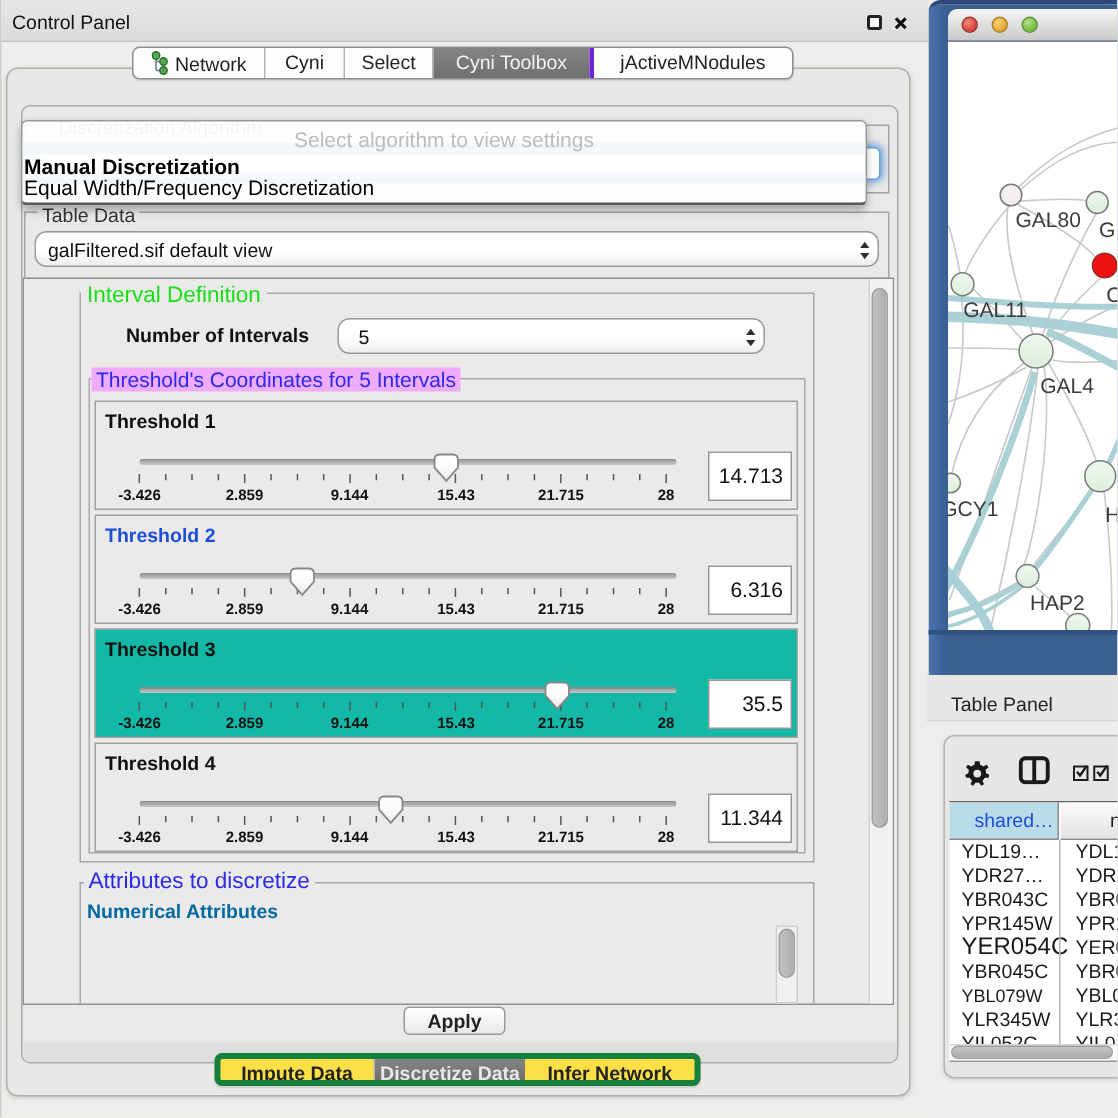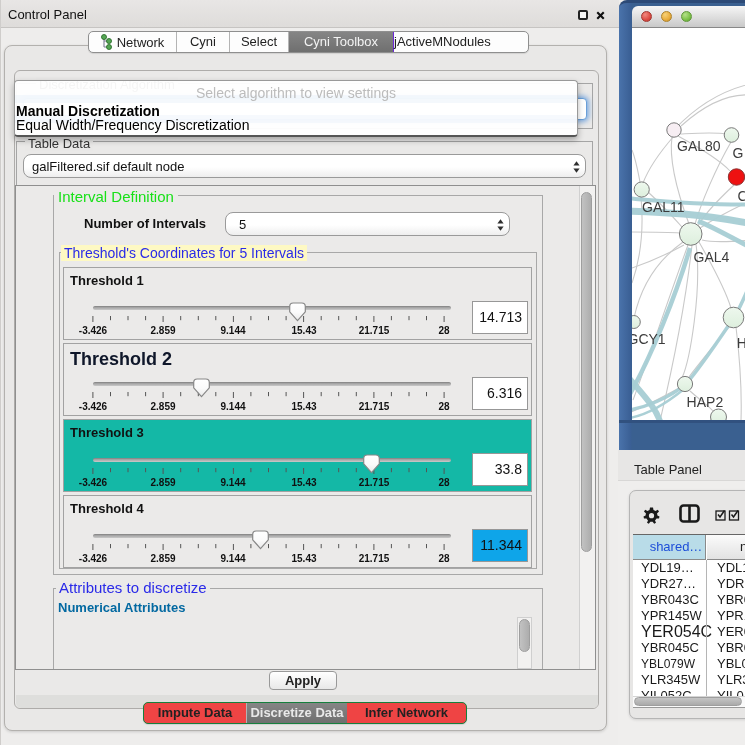--- a/index.html
+++ b/index.html
@@ -34,31 +34,31 @@
     <div style="width:88px;border-right:1px solid #b4b4b4;display:flex;align-items:center;justify-content:center;font-size:13px;color:#222;">
       <svg width="11" height="16" viewBox="0 0 11 16" style="margin-right:5px;">
         <path d="M3,3 L3,13 M3,7 L8,7 M3,13 L8,13" stroke="#7d7d95" stroke-width="1.1" fill="none"></path>
         <circle cx="3" cy="3" r="2.5" fill="#55a755" stroke="#2d6e2d" stroke-width="0.9"></circle>
         <circle cx="8" cy="7" r="2.5" fill="#55a755" stroke="#2d6e2d" stroke-width="0.9"></circle>
         <circle cx="8" cy="13" r="2.5" fill="#55a755" stroke="#2d6e2d" stroke-width="0.9"></circle>
       </svg>Network</div>
     <div style="width:53px;border-right:1px solid #b4b4b4;text-align:center;line-height:20px;font-size:13px;color:#222;">Cyni</div>
     <div style="width:59px;border-right:1px solid #b4b4b4;text-align:center;line-height:20px;font-size:13px;color:#222;">Select</div>
     <div style="width:104px;background:linear-gradient(#858585,#6f6f6f);text-align:center;line-height:20px;font-size:13px;color:#f3f3f3;">Cyni Toolbox</div>
-    <div style="flex:1;text-align:left;line-height:20px;font-size:13px;color:#222;border-left:1px solid #6d28d9;">jActiveMNodules</div>
+    <div style="flex:1;text-align:center;line-height:20px;font-size:13px;color:#222;border-left:3px solid #6d28d9;">jActiveMNodules</div>
   </div>
 
   <div class="abs" style="left:15px;top:83px;width:577px;height:46px;border:1px solid #a5a5a5;"></div>
   <div class="abs" style="left:35px;top:77px;font-size:13px;color:#333;background:#e9e8e7;padding:0 3px;">Discretization Algorithm</div>
   <div class="abs" style="left:22px;top:98px;width:564px;height:22px;background:#fff;border:1.5px solid #6a9fd8;border-radius:4px;box-shadow:0 0 5px 2px rgba(90,150,220,0.75);"></div>
 
   <div class="abs" style="left:15px;top:141px;width:577px;height:45px;border:1px solid #a5a5a5;"></div>
   <div class="abs" style="left:24px;top:136px;font-size:13px;color:#333;background:#e9e8e7;padding:0 3px;">Table Data</div>
   <div class="abs" style="left:22px;top:154px;width:563px;height:24px;background:linear-gradient(#ffffff 55%,#eeeeee);border:1px solid #9a9a9a;border-radius:8px;">
-    <div class="abs" style="left:8px;top:4px;font-size:13px;color:#111;">galFiltered.sif default node</div>
+    <div class="abs" style="left:8px;top:4px;font-size:13px;color:#111;">galFiltered.sif default view</div>
     <svg class="abs" style="right:5px;top:6px;" width="7" height="12" viewBox="0 0 7 12">
       <path d="M3.5,0.2 L6.6,4.4 L0.4,4.4 Z" fill="#2e2e2e"></path>
         <path d="M3.5,11.8 L0.4,7.6 L6.6,7.6 Z" fill="#2e2e2e"></path>
     </svg>
   </div>
 
   <div class="abs" style="left:14px;top:185px;width:581px;height:485px;border:1px solid #8f8f8f;background:#ebeae9;"></div>
 
   <div class="abs" style="left:578px;top:186px;width:16px;height:483px;background:#f2f1f0;border-left:1px solid #d0d0d0;"></div>
   <div class="abs" style="left:580px;top:192px;width:11px;height:360px;background:linear-gradient(90deg,#c2c2c2,#adadad);border:1px solid #9e9e9e;border-radius:6px;"></div>
@@ -69,42 +69,42 @@
   <div class="abs" style="left:83px;top:216px;font-size:13px;font-weight:bold;color:#111;">Number of Intervals</div>
   <div class="abs" style="left:224px;top:212px;width:285px;height:24px;background:linear-gradient(#ffffff 55%,#eeeeee);border:1px solid #9a9a9a;border-radius:8px;">
     <div class="abs" style="left:13px;top:4px;font-size:13px;color:#111;">5</div>
     <svg class="abs" style="right:5px;top:6px;" width="7" height="12" viewBox="0 0 7 12">
       <path d="M3.5,0.2 L6.6,4.4 L0.4,4.4 Z" fill="#2e2e2e"></path>
         <path d="M3.5,11.8 L0.4,7.6 L6.6,7.6 Z" fill="#2e2e2e"></path>
     </svg>
   </div>
 
   <div class="abs" style="left:58px;top:252px;width:478px;height:317px;border:1px solid #a8a8a8;"></div>
-  <div class="abs" style="left:60px;top:245px;font-size:14px;color:#2a2ae8;background:#fef9c3;padding:0 3px;">Threshold's Coordinates for 5 Intervals</div>
+  <div class="abs" style="left:60px;top:245px;font-size:14px;color:#2a2ae8;background:#f0abfc;padding:0 3px;">Threshold's Coordinates for 5 Intervals</div>
 
   <div style="position:absolute;left:62px;top:267px;width:469px;height:73px;border:1px solid #a2a2a2;background:#ebeae9;">
     <div style="position:absolute;left:6px;top:5px;font-size:13px;font-weight:bold;color:#111;">Threshold 1</div>
     <div style="position:absolute;left:29px;top:38px;width:358px;height:4px;border-radius:2px;background:linear-gradient(#9d9d9d,#c9c9c9);border-top:1px solid #8b8b8b;"></div>
     <svg style="position:absolute;left:0;top:48px;" width="469" height="8" viewBox="62 0 469 8">
       <path d="M108.5,0 v4.2 M126.0,0 v4.2 M143.6,0 v4.2 M178.7,0 v4.2 M196.3,0 v4.2 M213.8,0 v4.2 M248.9,0 v4.2 M266.5,0 v4.2 M284.1,0 v4.2 M319.2,0 v4.2 M336.7,0 v4.2 M354.3,0 v4.2 M389.4,0 v4.2 M407.0,0 v4.2 M424.5,0 v4.2" stroke="#555" stroke-width="1"></path>
       <path d="M90.9,0 v6 M161.1,0 v6 M231.4,0 v6 M301.6,0 v6 M371.9,0 v6 M442.1,0 v6" stroke="#555" stroke-width="1"></path>
     </svg>
     <div style="position:absolute;left:-11px;top:57px;width:80px;text-align:center;font-size:10px;font-weight:bold;color:#111;">-3.426</div>
       <div style="position:absolute;left:59px;top:57px;width:80px;text-align:center;font-size:10px;font-weight:bold;color:#111;">2.859</div>
       <div style="position:absolute;left:129px;top:57px;width:80px;text-align:center;font-size:10px;font-weight:bold;color:#111;">9.144</div>
       <div style="position:absolute;left:200px;top:57px;width:80px;text-align:center;font-size:10px;font-weight:bold;color:#111;">15.43</div>
       <div style="position:absolute;left:270px;top:57px;width:80px;text-align:center;font-size:10px;font-weight:bold;color:#111;">21.715</div>
       <div style="position:absolute;left:340px;top:57px;width:80px;text-align:center;font-size:10px;font-weight:bold;color:#111;">28</div>
     <svg style="position:absolute;left:224px;top:33.5px;" width="19" height="20" viewBox="0 0 19 20">
       <path d="M1.7,4.5 Q1.7,1 5.2,1 L13.8,1 Q17.3,1 17.3,4.5 L17.3,9.8 L9.5,18.6 L1.7,9.8 Z" fill="url(#thumbgrad)" stroke="#878787" stroke-width="1.2"></path>
     </svg>
     <div style="position:absolute;left:408px;top:33px;width:56px;height:33px;border:1px solid #979797;background:#fff;font-size:14px;color:#111;text-align:right;line-height:31px;padding-right:5px;">14.713</div>
   </div>
   <div style="position:absolute;left:62px;top:343px;width:469px;height:73px;border:1px solid #a2a2a2;background:#ebeae9;">
-    <div style="position:absolute;left:6px;top:5px;font-size:18px;font-weight:bold;color:#0f172a;">Threshold 2</div>
+    <div style="position:absolute;left:6px;top:5px;font-size:13px;font-weight:bold;color:#1d4ed8;">Threshold 2</div>
     <div style="position:absolute;left:29px;top:38px;width:358px;height:4px;border-radius:2px;background:linear-gradient(#9d9d9d,#c9c9c9);border-top:1px solid #8b8b8b;"></div>
     <svg style="position:absolute;left:0;top:48px;" width="469" height="8" viewBox="62 0 469 8">
       <path d="M108.5,0 v4.2 M126.0,0 v4.2 M143.6,0 v4.2 M178.7,0 v4.2 M196.3,0 v4.2 M213.8,0 v4.2 M248.9,0 v4.2 M266.5,0 v4.2 M284.1,0 v4.2 M319.2,0 v4.2 M336.7,0 v4.2 M354.3,0 v4.2 M389.4,0 v4.2 M407.0,0 v4.2 M424.5,0 v4.2" stroke="#555" stroke-width="1"></path>
       <path d="M90.9,0 v6 M161.1,0 v6 M231.4,0 v6 M301.6,0 v6 M371.9,0 v6 M442.1,0 v6" stroke="#555" stroke-width="1"></path>
     </svg>
     <div style="position:absolute;left:-11px;top:57px;width:80px;text-align:center;font-size:10px;font-weight:bold;color:#111;">-3.426</div>
       <div style="position:absolute;left:59px;top:57px;width:80px;text-align:center;font-size:10px;font-weight:bold;color:#111;">2.859</div>
       <div style="position:absolute;left:129px;top:57px;width:80px;text-align:center;font-size:10px;font-weight:bold;color:#111;">9.144</div>
       <div style="position:absolute;left:200px;top:57px;width:80px;text-align:center;font-size:10px;font-weight:bold;color:#111;">15.43</div>
       <div style="position:absolute;left:270px;top:57px;width:80px;text-align:center;font-size:10px;font-weight:bold;color:#111;">21.715</div>
@@ -123,52 +123,52 @@
     </svg>
     <div style="position:absolute;left:-11px;top:57px;width:80px;text-align:center;font-size:10px;font-weight:bold;color:#111;">-3.426</div>
       <div style="position:absolute;left:59px;top:57px;width:80px;text-align:center;font-size:10px;font-weight:bold;color:#111;">2.859</div>
       <div style="position:absolute;left:129px;top:57px;width:80px;text-align:center;font-size:10px;font-weight:bold;color:#111;">9.144</div>
       <div style="position:absolute;left:200px;top:57px;width:80px;text-align:center;font-size:10px;font-weight:bold;color:#111;">15.43</div>
       <div style="position:absolute;left:270px;top:57px;width:80px;text-align:center;font-size:10px;font-weight:bold;color:#111;">21.715</div>
       <div style="position:absolute;left:340px;top:57px;width:80px;text-align:center;font-size:10px;font-weight:bold;color:#111;">28</div>
     <svg style="position:absolute;left:298px;top:33.5px;" width="19" height="20" viewBox="0 0 19 20">
       <path d="M1.7,4.5 Q1.7,1 5.2,1 L13.8,1 Q17.3,1 17.3,4.5 L17.3,9.8 L9.5,18.6 L1.7,9.8 Z" fill="url(#thumbgrad)" stroke="#878787" stroke-width="1.2"></path>
     </svg>
-    <div style="position:absolute;left:408px;top:33px;width:56px;height:33px;border:1px solid #979797;background:#fff;font-size:14px;color:#111;text-align:right;line-height:31px;padding-right:5px;">33.8</div>
+    <div style="position:absolute;left:408px;top:33px;width:56px;height:33px;border:1px solid #979797;background:#fff;font-size:14px;color:#111;text-align:right;line-height:31px;padding-right:5px;">35.5</div>
   </div>
   <div style="position:absolute;left:62px;top:495px;width:469px;height:73px;border:1px solid #a2a2a2;background:#ebeae9;">
     <div style="position:absolute;left:6px;top:5px;font-size:13px;font-weight:bold;color:#111;">Threshold 4</div>
     <div style="position:absolute;left:29px;top:38px;width:358px;height:4px;border-radius:2px;background:linear-gradient(#9d9d9d,#c9c9c9);border-top:1px solid #8b8b8b;"></div>
     <svg style="position:absolute;left:0;top:48px;" width="469" height="8" viewBox="62 0 469 8">
       <path d="M108.5,0 v4.2 M126.0,0 v4.2 M143.6,0 v4.2 M178.7,0 v4.2 M196.3,0 v4.2 M213.8,0 v4.2 M248.9,0 v4.2 M266.5,0 v4.2 M284.1,0 v4.2 M319.2,0 v4.2 M336.7,0 v4.2 M354.3,0 v4.2 M389.4,0 v4.2 M407.0,0 v4.2 M424.5,0 v4.2" stroke="#555" stroke-width="1"></path>
       <path d="M90.9,0 v6 M161.1,0 v6 M231.4,0 v6 M301.6,0 v6 M371.9,0 v6 M442.1,0 v6" stroke="#555" stroke-width="1"></path>
     </svg>
     <div style="position:absolute;left:-11px;top:57px;width:80px;text-align:center;font-size:10px;font-weight:bold;color:#111;">-3.426</div>
       <div style="position:absolute;left:59px;top:57px;width:80px;text-align:center;font-size:10px;font-weight:bold;color:#111;">2.859</div>
       <div style="position:absolute;left:129px;top:57px;width:80px;text-align:center;font-size:10px;font-weight:bold;color:#111;">9.144</div>
       <div style="position:absolute;left:200px;top:57px;width:80px;text-align:center;font-size:10px;font-weight:bold;color:#111;">15.43</div>
       <div style="position:absolute;left:270px;top:57px;width:80px;text-align:center;font-size:10px;font-weight:bold;color:#111;">21.715</div>
       <div style="position:absolute;left:340px;top:57px;width:80px;text-align:center;font-size:10px;font-weight:bold;color:#111;">28</div>
     <svg style="position:absolute;left:187px;top:33.5px;" width="19" height="20" viewBox="0 0 19 20">
       <path d="M1.7,4.5 Q1.7,1 5.2,1 L13.8,1 Q17.3,1 17.3,4.5 L17.3,9.8 L9.5,18.6 L1.7,9.8 Z" fill="url(#thumbgrad)" stroke="#878787" stroke-width="1.2"></path>
     </svg>
-    <div style="position:absolute;left:408px;top:33px;width:56px;height:33px;border:1px solid #979797;background:#0ea5e9;font-size:14px;color:#111;text-align:right;line-height:31px;padding-right:5px;">11.344</div>
+    <div style="position:absolute;left:408px;top:33px;width:56px;height:33px;border:1px solid #979797;background:#ffffff;font-size:14px;color:#111;text-align:right;line-height:31px;padding-right:5px;">11.344</div>
   </div>
 
   <div class="abs" style="left:52px;top:588px;width:490px;height:81px;border:1px solid #a8a8a8;border-bottom:none;"></div>
   <div class="abs" style="left:55px;top:579px;font-size:15px;color:#2a2ae8;background:#ebeae9;padding:0 3px;">Attributes to discretize</div>
   <div class="abs" style="left:57px;top:600px;font-size:13px;font-weight:bold;color:#0369a1;">Numerical Attributes</div>
   <div class="abs" style="left:516px;top:617px;width:15px;height:52px;background:#f2f1f0;border:1px solid #cfcfcf;"></div>
   <div class="abs" style="left:518px;top:619px;width:11px;height:33px;background:linear-gradient(90deg,#c2c2c2,#adadad);border:1px solid #9e9e9e;border-radius:6px;"></div>
 
   <div class="abs" style="left:15px;top:695px;width:582px;height:13px;background:#dededc;border-radius:0 0 5px 5px;"></div>
 
   <div class="abs" style="left:268px;top:671px;width:68px;height:19px;background:linear-gradient(#ffffff,#e8e8e8);border:1px solid #999;border-radius:4px;text-align:center;line-height:17px;font-size:13px;font-weight:bold;color:#222;">Apply</div>
 
-  <div class="abs" style="left:142px;top:702px;width:324px;height:22px;background:#ef4444;border:1px solid #15803d;border-radius:5px;display:flex;box-shadow:0 1px 1px rgba(0,0,0,0.1);overflow:hidden;">
+  <div class="abs" style="left:142px;top:702px;width:324px;height:22px;background:#fde047;border:4px solid #15803d;border-radius:5px;display:flex;box-shadow:0 1px 1px rgba(0,0,0,0.1);overflow:hidden;">
     <div style="width:103px;text-align:center;line-height:20px;font-size:13px;font-weight:bold;color:#222;border-right:1px solid #b4b4b4;">Impute Data</div>
     <div style="width:100px;background:linear-gradient(#858585,#6f6f6f);text-align:center;line-height:20px;font-size:13px;font-weight:bold;color:#e8e8e8;">Discretize Data</div>
     <div style="flex:1;text-align:center;line-height:20px;font-size:13px;font-weight:bold;color:#222;">Infer Network</div>
   </div>
 </div>
 
 <div class="abs" style="left:619px;top:0;width:126px;height:450px;background:linear-gradient(90deg,#4a73ab 0px,#3a5f94 12px,#3a6090 13px,#3a6090 100%);border-top:3px solid #2c4a77;border-top-left-radius:8px;">
   <div class="abs" style="left:13px;top:3px;width:113px;height:22px;background:linear-gradient(#f6f6f6,#c9c9c9);border-top-left-radius:6px;border-bottom:1px solid #888;">
     <div class="abs" style="left:9px;top:5px;width:11px;height:11px;border-radius:50%;background:radial-gradient(circle at 35% 30%,#f08a80,#dd4b42 60%,#b03a33);border:0.5px solid #a03832;"></div>
     <div class="abs" style="left:29px;top:5px;width:11px;height:11px;border-radius:50%;background:radial-gradient(circle at 35% 30%,#f6d179,#e9ac3b 60%,#b8882a);border:0.5px solid #ad832c;"></div>

